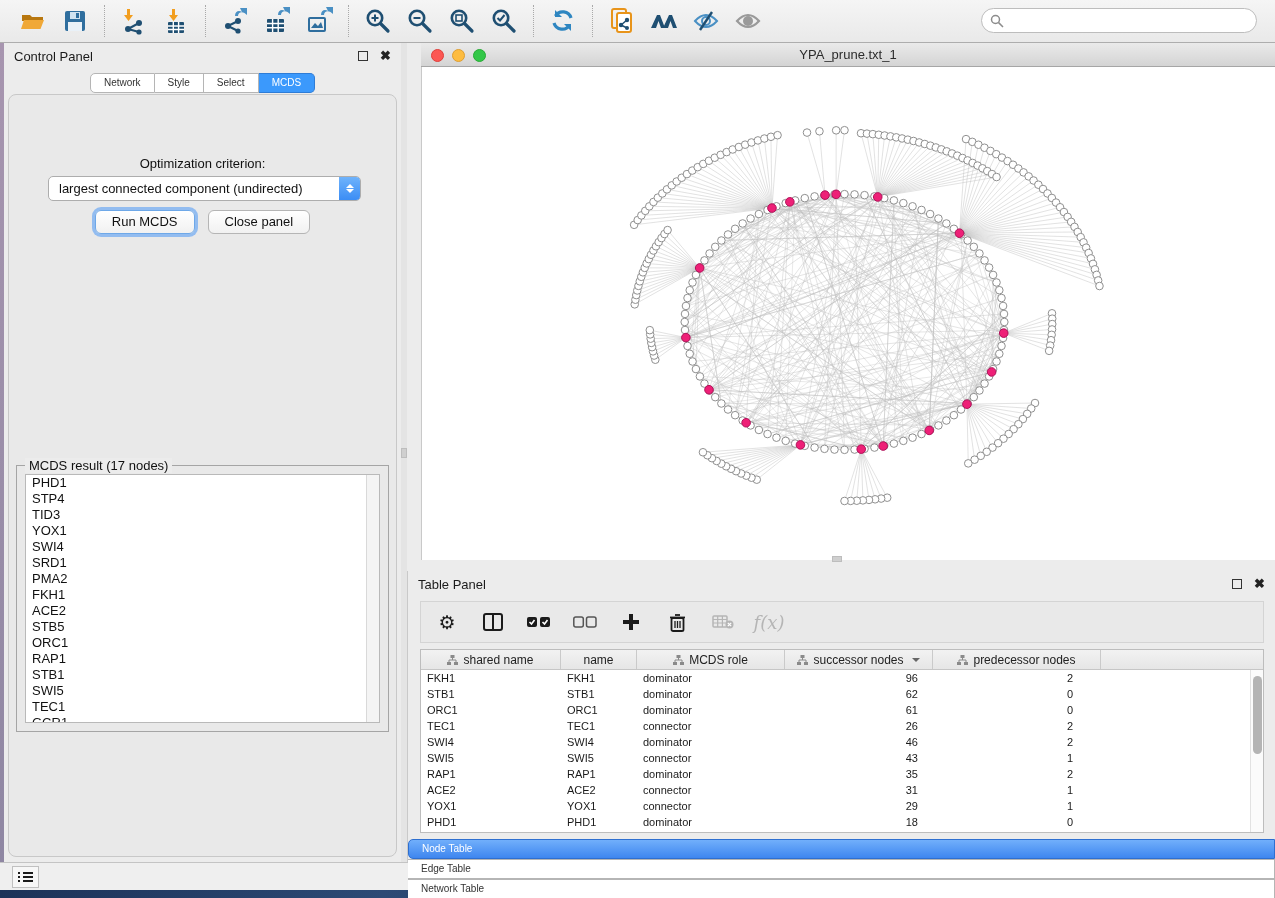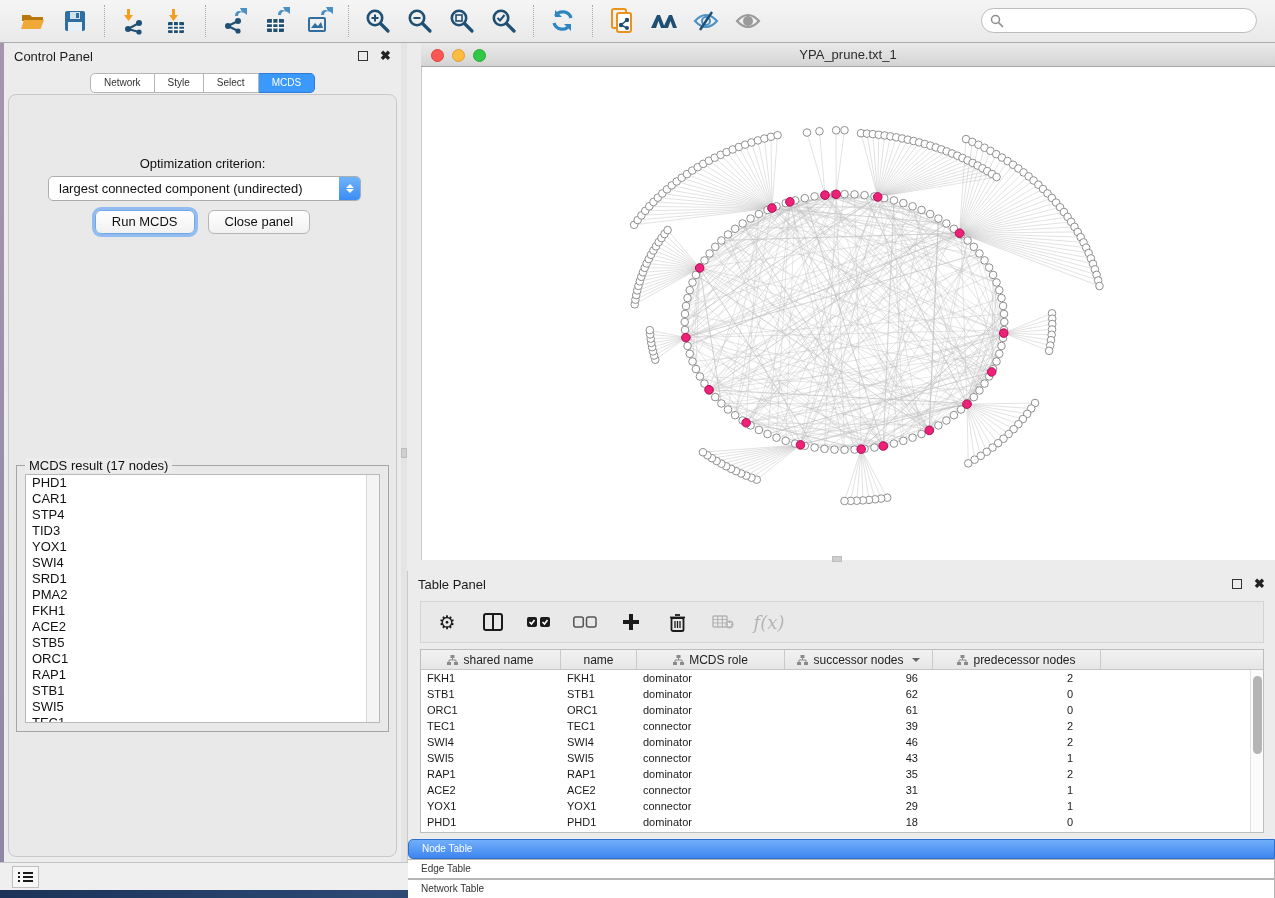--- a/index.html
+++ b/index.html
@@ -320,21 +320,20 @@
     <div class="btn-row">
       <button class="mac-btn focused">Run MCDS</button>
       <button class="mac-btn">Close panel</button>
     </div>
 
     <div class="groupbox">
       <span class="gb-title">MCDS result (17 nodes)</span>
       <div class="gb-list" id="mcds-list">
         <div class="gb-scroll"></div>
       <div class="gb-item">PHD1</div>
-          <div class="gb-item">CAR1</div>
           <div class="gb-item">STP4</div>
           <div class="gb-item">TID3</div>
           <div class="gb-item">YOX1</div>
           <div class="gb-item">SWI4</div>
           <div class="gb-item">SRD1</div>
           <div class="gb-item">PMA2</div>
           <div class="gb-item">FKH1</div>
           <div class="gb-item">ACE2</div>
           <div class="gb-item">STB5</div>
           <div class="gb-item">ORC1</div>
@@ -1276,21 +1275,21 @@
             <div class="td l">ORC1</div>
             <div class="td l">dominator</div>
             <div class="td r">61</div>
             <div class="td r">0</div>
             <div class="td"></div>
           </div>
           <div class="trow">
             <div class="td l">TEC1</div>
             <div class="td l">TEC1</div>
             <div class="td l">connector</div>
-            <div class="td r">39</div>
+            <div class="td r">26</div>
             <div class="td r">2</div>
             <div class="td"></div>
           </div>
           <div class="trow">
             <div class="td l">SWI4</div>
             <div class="td l">SWI4</div>
             <div class="td l">dominator</div>
             <div class="td r">46</div>
             <div class="td r">2</div>
             <div class="td"></div>

